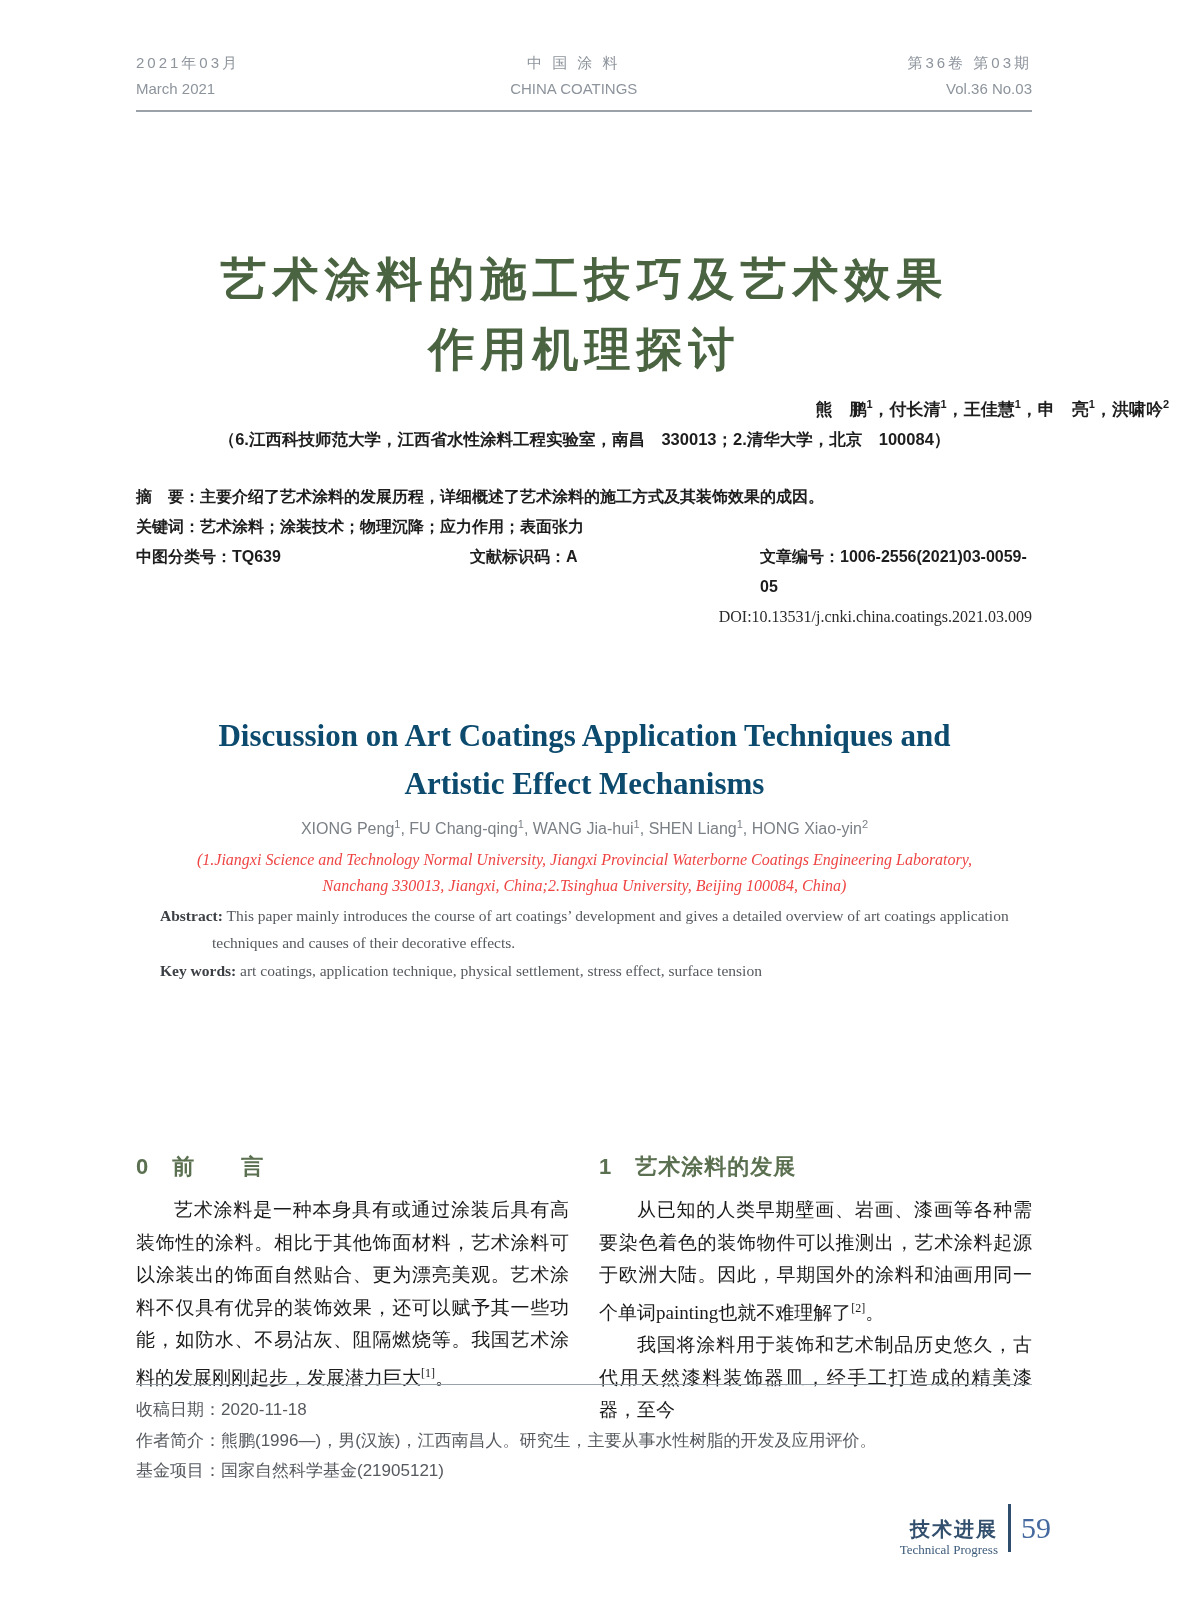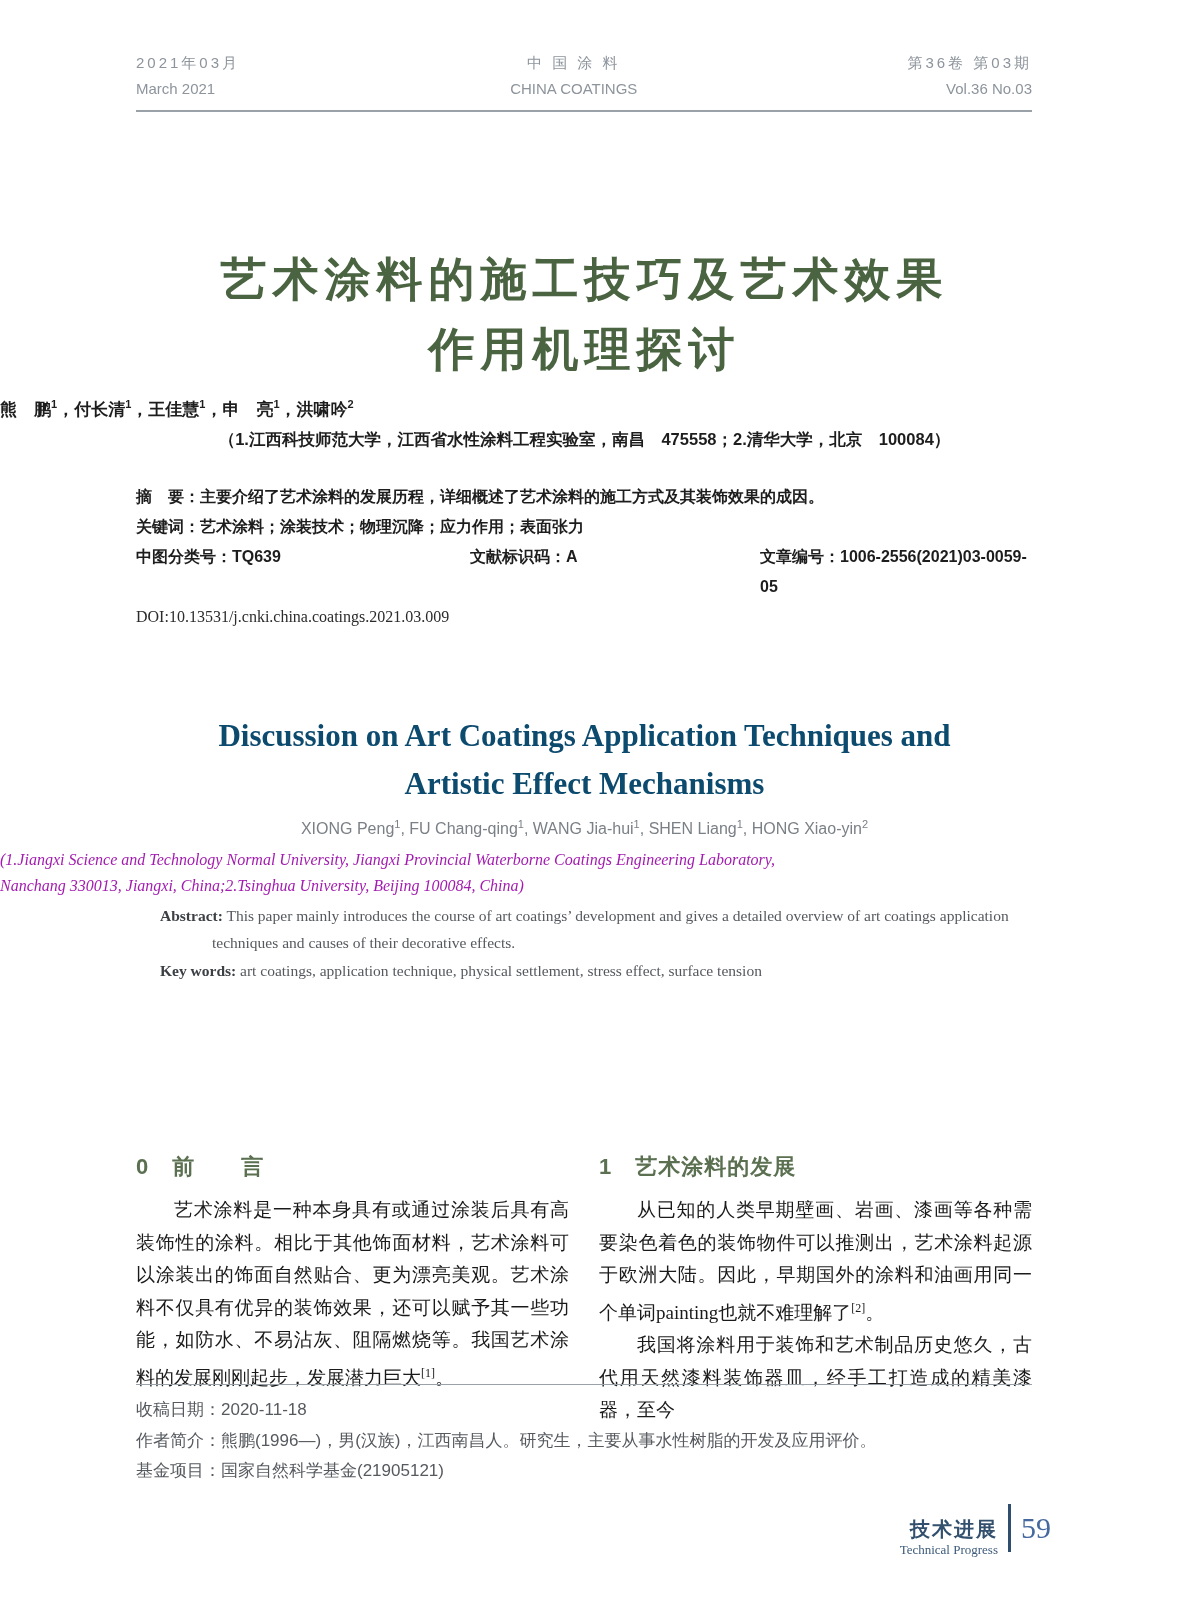--- a/index.html
+++ b/index.html
@@ -31,60 +31,61 @@
     position:absolute; top:244px; left:0; right:0;
     text-align:center;
     font-weight:bold; font-size:46px; line-height:70px;
     letter-spacing:6px;
     color:#4a6340;
   }
 
   
   .cn-authors {
     position:absolute; top:398px; left:0; right:0;
-    text-align:left; font-size:17px; font-weight:bold; color:#1d1d1d;
+    text-align:right; font-size:17px; font-weight:bold; color:#1d1d1d;padding-left:13px;
   }
   .cn-authors sup, .en-authors sup { font-size:11px; }
 
   .cn-affil {
     position:absolute; top:429px; left:0; right:0;
     text-align:center; font-size:16.5px; font-weight:bold; color:#1d1d1d;
   }
 
   
   .cn-meta {
     position:absolute; top:482px; left:136px; right:137px;
     font-size:16px; line-height:30px; color:#1d1d1d;
   }
   .cn-meta .row-abstract, .cn-meta .row-keywords { font-weight:bold; }
   .cn-meta .row-class {
     display:grid; grid-template-columns:334px 290px auto;
     font-weight:bold;
   }
   .cn-meta .row-doi {
     font-family:"Liberation Serif", serif; font-weight:normal;
-    font-size:16px; color:#2b2b2b;
+    font-size:16px; color:#2b2b2b;text-align:right;
   }
 
   
   .en-title {
     position:absolute; top:712px; left:0; right:0;
     text-align:center;
     font-family:"Liberation Serif", serif;
     font-weight:bold; font-size:31px; line-height:48px;
     color:#0c4a6e;
   }
   .en-authors {
     position:absolute; top:818px; left:0; right:0;
     text-align:center; font-size:16px; color:#7b8086;
   }
   .en-affil {
     position:absolute; top:847px; left:0; right:0;
+    text-align:center;
     font-family:"Liberation Serif", serif; font-style:italic;
-    font-size:16px; line-height:26px; color:#a21caf;
+    font-size:16px; line-height:26px; color:#ef4444;
   }
 
   
   .en-abstract {
     position:absolute; top:902px; left:136px; right:137px;
     font-family:"Liberation Serif", serif;
     font-size:15.5px; line-height:27px; color:#55595e;
     padding-left:76px; text-indent:-76px;
   }
   .en-abstract b, .en-keywords b {
@@ -159,21 +160,21 @@
 
   <div class="cn-title">
     <div>艺术涂料的施工技巧及艺术效果</div>
     <div>作用机理探讨</div>
   </div>
 
   <div class="cn-authors">
     <span>熊　鹏</span><sup>1</sup><span>，付长清</span><sup>1</sup><span>，王佳慧</span><sup>1</sup><span>，申　亮</span><sup>1</sup><span>，洪啸吟</span><sup>2</sup>
   </div>
 
-  <div class="cn-affil">（1.江西科技师范大学，江西省水性涂料工程实验室，南昌　475558；2.清华大学，北京　100084）</div>
+  <div class="cn-affil">（6.江西科技师范大学，江西省水性涂料工程实验室，南昌　330013；2.清华大学，北京　100084）</div>
 
   <div class="cn-meta">
     <div class="row-abstract">
       <span>摘　要：</span><span>主要介绍了艺术涂料的发展历程，详细概述了艺术涂料的施工方式及其装饰效果的成因。</span>
     </div>
     <div class="row-keywords">
       <span>关键词：</span><span>艺术涂料；涂装技术；物理沉降；应力作用；表面张力</span>
     </div>
     <div class="row-class">
       <span>中图分类号：TQ639</span>

